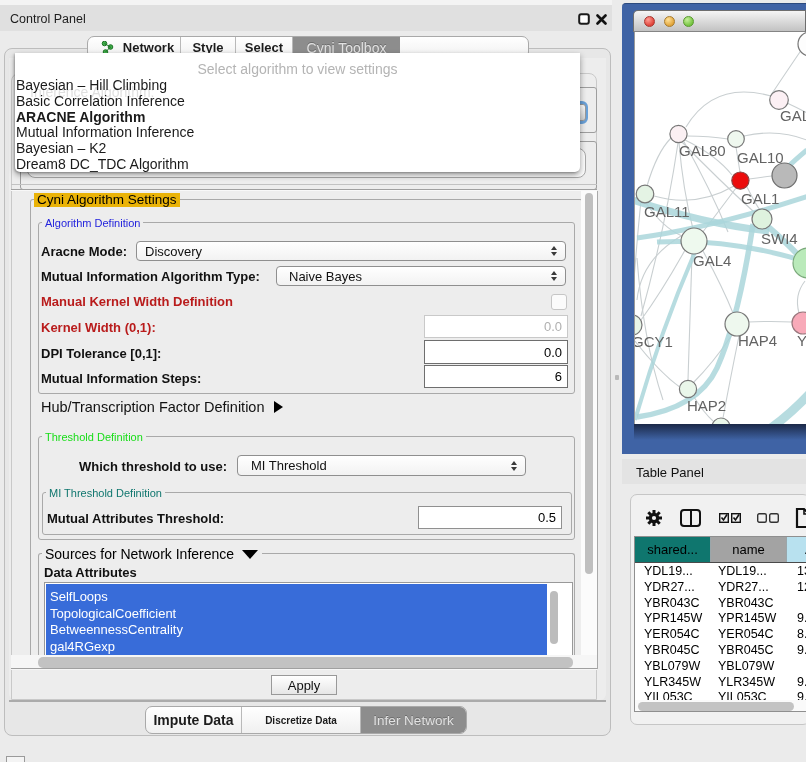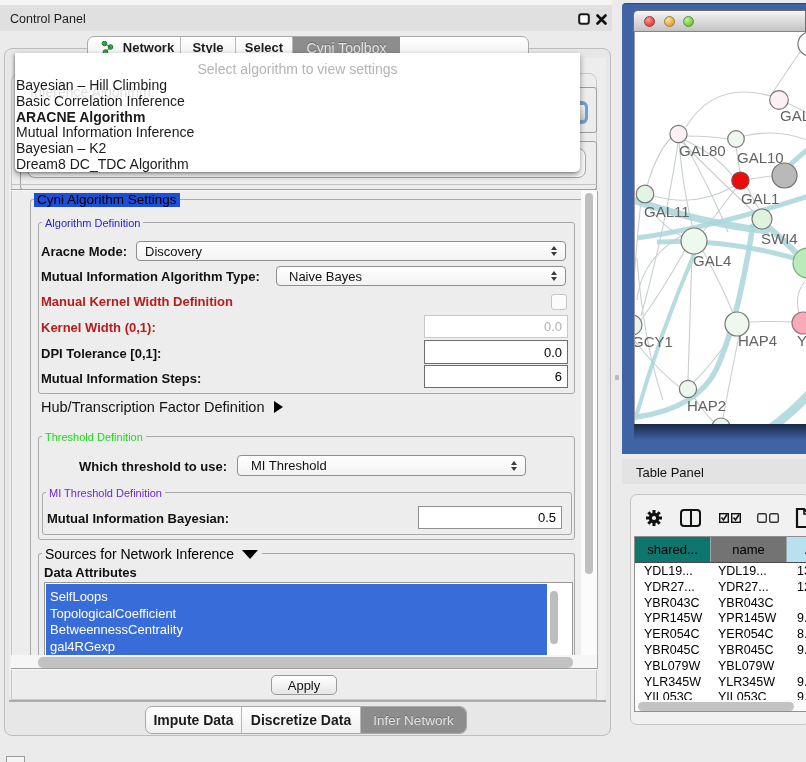--- a/index.html
+++ b/index.html
@@ -60,21 +60,21 @@
 <div class="abs" style="left:540px;top:101px;width:48px;height:23px;border:3px solid #6aa1d8;border-radius:6px;background:#f0f0f0;box-sizing:border-box"></div>
 <div class="abs" style="left:576px;top:104px;width:10px;height:17px;background:linear-gradient(#fdfdfd,#d2d2d2);border:1px solid #9a9a9a;border-radius:3px;box-sizing:border-box"></div>
 <div class="abs" style="left:20px;top:141px;width:575px;height:47px;border:1px solid #9e9e9e;border-radius:3px"></div>
 <div class="abs" style="left:27px;top:148px;width:559px;height:30px;background:#fdfdfd;border:1px solid #a9a9a9;border-radius:8px;box-sizing:border-box"></div>
 <div class="abs" style="left:11px;top:184px;width:586px;height:1px;background:#c2c2c2"></div>
 
 <div class="abs" style="left:11px;top:189px;width:586px;height:1px;background:#a0a0a0"></div>
 <div class="abs" style="left:11px;top:190px;width:586px;height:1px;background:#f8f8f8"></div>
 
 <div class="grp" style="left:30px;top:199px;width:551px;height:469px;border-bottom:none;border-radius:3px 3px 0 0"></div>
-<div class="gtitle" style="left:34px;top:193px;background:#1d4ed8;font-size:13.5px">Cyni Algorithm Settings</div>
+<div class="gtitle" style="left:34px;top:193px;background:#eab308;font-size:13.5px">Cyni Algorithm Settings</div>
 
 <div class="grp" style="left:38px;top:222px;width:535px;height:170px"></div>
 <div class="gtitle" style="left:42px;top:216px;color:#2323dd;background:#ededed">Algorithm Definition</div>
 
 <div class="lbl b" style="left:41px;top:245px">Aracne Mode:</div>
 <div class="combo" style="left:136px;top:241px;width:430px;height:20px;padding-left:8px">Discovery<span class="car">
       <span class="u"></span>
       <span class="d"></span>
     </span></div>
 
@@ -102,23 +102,23 @@
 <div class="grp" style="left:38px;top:436px;width:535px;height:102px"></div>
 <div class="gtitle" style="left:42px;top:430px;color:#17dd17;background:#ededed">Threshold Definition</div>
 
 <div class="lbl b" style="left:79px;top:460px">Which threshold to use:</div>
 <div class="combo" style="left:237px;top:455px;width:289px;height:21px;padding-left:13px">MI Threshold<span class="car">
       <span class="u"></span>
       <span class="d"></span>
     </span></div>
 
 <div class="grp" style="left:42px;top:492px;width:528px;height:41px"></div>
-<div class="gtitle" style="left:46px;top:486px;color:#6d28d9;background:#ededed">MI Threshold Definition</div>
-
-<div class="lbl b" style="left:47px;top:512px">Mutual Information Bayesian:</div>
+<div class="gtitle" style="left:46px;top:486px;color:#0f766e;background:#ededed">MI Threshold Definition</div>
+
+<div class="lbl b" style="left:47px;top:512px">Mutual Attributes Threshold:</div>
 <div class="tf" style="left:418px;top:506px;width:144px;height:23px;border-color:#909090">0.5</div>
 
 <div class="grp" style="left:38px;top:553px;width:535px;height:116px;border-bottom:none;border-radius:3px 3px 0 0"></div>
 <div class="gtitle" style="left:42px;top:547px;background:#ededed;font-size:14px;padding-right:28px">Sources for Network Inference</div>
 <div class="abs" style="left:242px;top:550px;width:0;height:0;border-left:8px solid transparent;border-right:8px solid transparent;border-top:9px solid #000"></div>
 
 <div class="lbl b" style="left:44px;top:566px">Data Attributes</div>
 
 <div class="abs" style="left:44px;top:582px;width:529px;height:73px;background:#ffffff;border-top:1px solid #999;border-left:1px solid #999;border-right:1px solid #999;box-sizing:border-box;overflow:hidden">
   <div class="abs" style="left:1px;top:1px;width:501px;height:71px;background:#386cd9"></div>
@@ -131,25 +131,25 @@
 
 <div class="abs" style="left:11px;top:655px;width:586px;height:13px;background:#f6f6f6"></div>
 <div class="abs" style="left:38px;top:656.5px;width:535px;height:11px;background:#c2c2c2;border-radius:5px"></div>
 <div class="abs" style="left:11px;top:668px;width:586px;height:1px;background:#a0a0a0"></div>
 <div class="abs" style="left:11px;top:669px;width:586px;height:1px;background:#f6f6f6"></div>
 
 <div class="abs" style="left:581px;top:191px;width:16px;height:464px;background:#fbfbfb"></div>
 <div class="abs" style="left:584.5px;top:193px;width:8px;height:381px;background:#bfbfbf;border-radius:4px"></div>
 <div class="abs" style="left:597px;top:191px;width:1px;height:478px;background:#a9a9a9"></div>
 
-<div class="abs" style="left:271px;top:675px;width:66px;height:20px;background:linear-gradient(#ffffff,#e6e6e6);border:1px solid #999;border-radius:5px;box-sizing:border-box;display:flex;align-items:center;justify-content:center;font-size:13px;color:#111">Apply</div>
+<div class="abs" style="left:271px;top:675px;width:66px;height:20px;background:linear-gradient(#ffffff,#e6e6e6);border:1px solid #999;border-radius:0;box-sizing:border-box;display:flex;align-items:center;justify-content:center;font-size:13px;color:#111">Apply</div>
 
 <div class="seg" style="left:145px;top:706px;width:320px;height:26px;font-size:14px">
   <div style="width:96px;font-size:14px">Impute Data</div>
-  <div style="width:119px;font-size:14px">Discretize Data</div>
+  <div style="width:119px;font-size:10px">Discretize Data</div>
   <div class="sel" style="width:105px;font-weight:normal;font-size:13.5px">Infer Network</div>
 </div>
 
 <div class="abs" style="left:15px;top:53px;width:565px;height:119px;background:#fff;border-radius:0 0 5px 5px;box-shadow:0 3px 6px rgba(0,0,0,.40),-1px 1px 2px rgba(0,0,0,.2);z-index:5"></div>
 <div class="abs" style="z-index:6;left:15px;top:53px;width:565px;height:119px;font-size:14px;color:#1a1a1a">
   <div style="position:absolute;left:0;right:0;top:8px;text-align:center;color:#b4b4b4">Select algorithm to view settings</div>
   <div style="position:absolute;left:15px;top:31px;color:rgba(80,80,80,0.18)">Inference Algorithm:</div>
   <div style="position:absolute;left:1px;top:24px">Bayesian – Hill Climbing</div>
   <div style="position:absolute;left:1px;top:40px">Basic Correlation Inference</div>
   <div style="position:absolute;left:1px;top:56px;font-weight:bold">ARACNE Algorithm</div>
@@ -274,21 +274,21 @@
   <rect x="0.7" y="0.7" width="8.6" height="8.6" rx="1.5" fill="none" stroke="#333" stroke-width="1.4"></rect>
   <rect x="12.7" y="0.7" width="8.6" height="8.6" rx="1.5" fill="none" stroke="#333" stroke-width="1.4"></rect>
 </svg>
 <svg class="abs" style="left:795px;top:507px" width="16" height="22" viewBox="0 0 16 22">
   <path d="M2 2 L9 2 L14 7 L14 20 L2 20 Z" fill="none" stroke="#111" stroke-width="2.2"></path>
   <path d="M9 2 L9 7 L14 7" fill="none" stroke="#111" stroke-width="1.6"></path>
 </svg>
 
 <div class="abs" style="left:634px;top:536px;width:176px;height:176px;border:1px solid #8f8f8f;background:#fff;box-sizing:border-box;overflow:hidden">
   <div class="abs" style="left:0;top:0;width:75px;height:25px;background:#0f766e;border-right:1px solid #9aa6aa;display:flex;align-items:center;justify-content:center;font-size:13px">shared...</div>
-  <div class="abs" style="left:76px;top:0;width:75px;height:25px;background:#737373;border-right:1px solid #9aa6aa;display:flex;align-items:center;justify-content:center;font-size:13px">name</div>
+  <div class="abs" style="left:76px;top:0;width:75px;height:25px;background:#a3a3a3;border-right:1px solid #9aa6aa;display:flex;align-items:center;justify-content:center;font-size:13px">name</div>
   <div class="abs" style="left:152px;top:0;width:40px;height:25px;background:#b8e1ef;font-size:13px;display:flex;align-items:center;padding-left:18px">A</div>
   <div class="abs" style="left:0;top:25px;width:176px;height:1px;background:#4a4a4a"></div>
   <div class="abs" style="left:0;top:27px;width:300px;font-size:12.5px;color:#000">
     <div class="trow">
         <span style="width:75px;padding-left:9px">YDL19...</span>
         <span style="width:76px;padding-left:8px">YDL19...</span>
         <span style="padding-left:11px">13...</span>
       </div>
     <div class="trow">
         <span style="width:75px;padding-left:9px">YDR27...</span>

